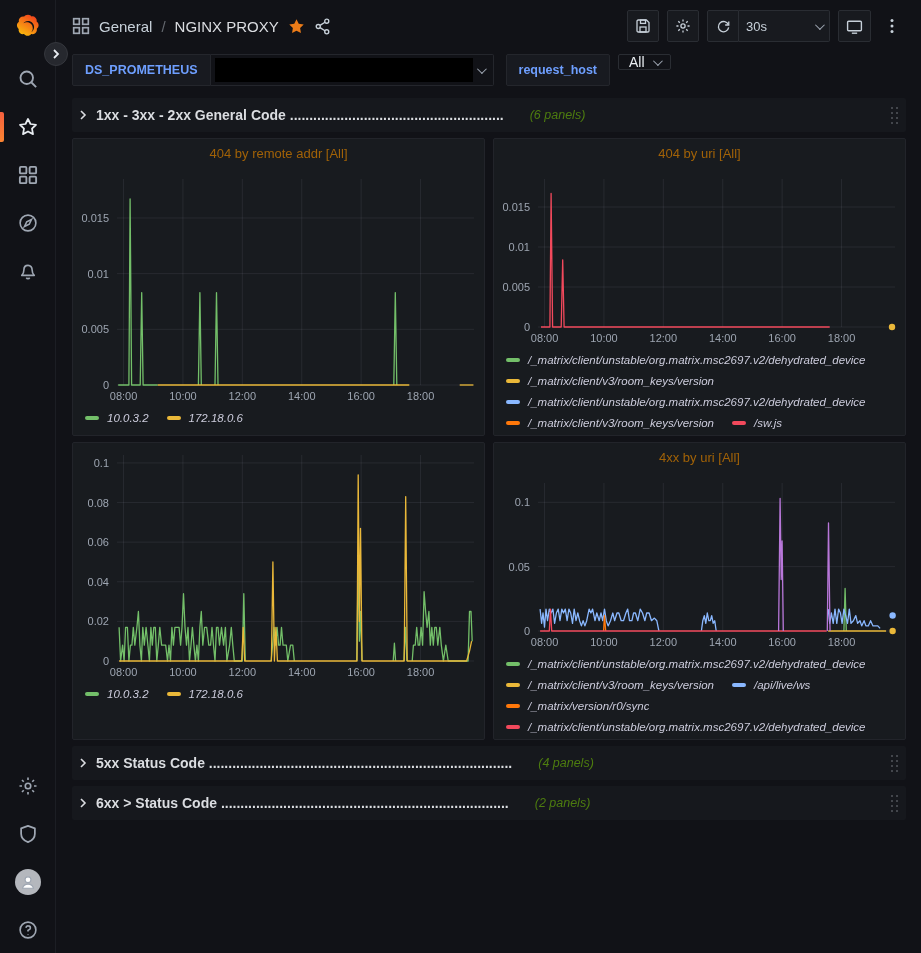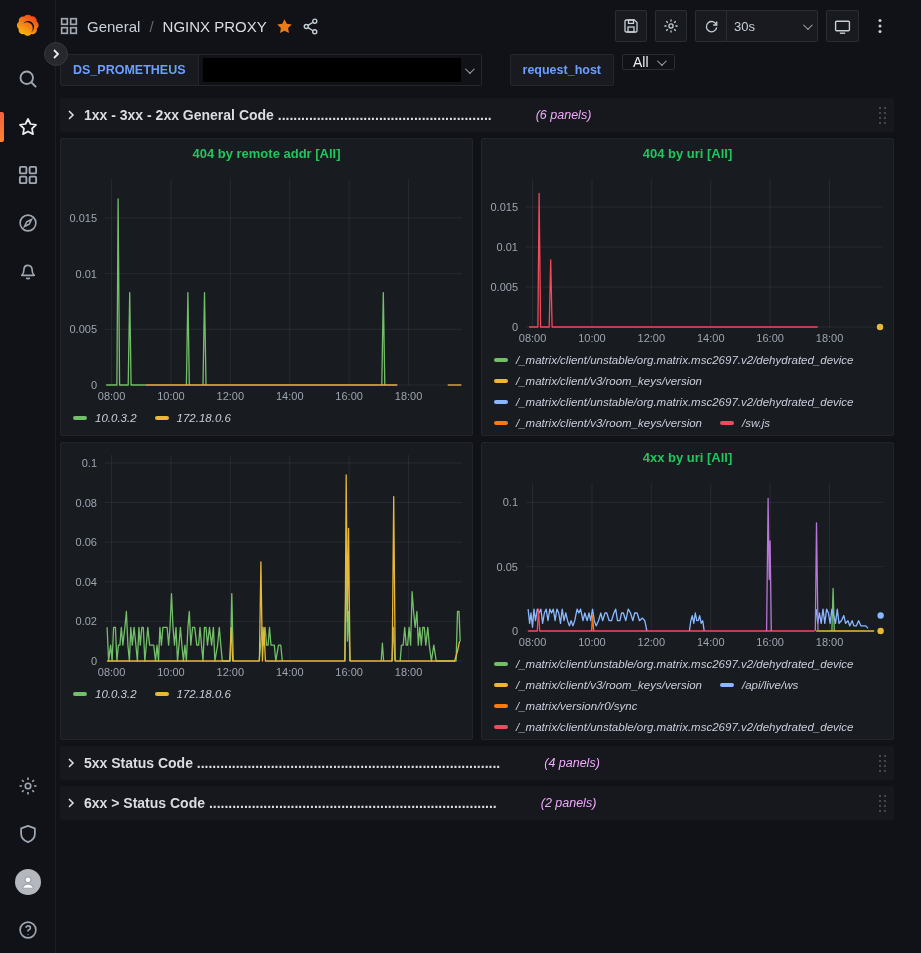--- a/index.html
+++ b/index.html
@@ -12,59 +12,59 @@
   .sb-top { display:flex; flex-direction:column; align-items:center; margin-top:22px; gap:18px; width:100%; }
   .sb-bottom { position:absolute; bottom:8px; left:0; width:100%; display:flex; flex-direction:column; align-items:center; gap:18px; }
   .sb-item { position:relative; width:100%; height:30px; display:flex; align-items:center; justify-content:center; cursor:pointer; }
   .sb-item svg { stroke:#9fa7b3; }
   .sb-item.active:before { content:""; position:absolute; left:0; top:0; width:4px; height:100%; border-radius:0 2px 2px 0; background:linear-gradient(#f55f3e,#fb8532); }
   .sb-item.active svg { stroke:#e9edf2; }
   .avatar-circle { width:26px; height:26px; border-radius:50%; background:#b4b7bd; display:flex; align-items:center; justify-content:center; }
   .expand-btn { position:absolute; left:44px; top:42px; width:24px; height:24px; border-radius:50%; background:#26282e; border:1px solid #35373d; display:flex; align-items:center; justify-content:center; z-index:9; cursor:pointer; }
 
   
-  .main { position:absolute; left:44px; top:0; width:865px; height:953px; }
+  .main { position:absolute; left:56px; top:0; width:865px; height:953px; }
   .nav { display:flex; align-items:center; height:52px; padding:0 16px; }
   .breadcrumb { display:flex; align-items:center; gap:9px; font-size:15px; }
   .bc-section { color:#c7d0d9; cursor:pointer; }
   .bc-sep { color:#64686f; }
   .bc-title { color:#dbdde1; cursor:pointer; }
   .nav-actions { margin-left:auto; display:flex; align-items:center; gap:8px; }
   .tool-btn { height:32px; min-width:32px; padding:0 7px; background:#181a1f; border:1px solid #2a2d33; border-radius:2px; display:flex; align-items:center; justify-content:center; gap:6px; cursor:pointer; color:#c7d0d9; font-size:13px; }
   .tool-group { display:flex; }
   .tool-group .tool-btn:first-child { border-radius:2px 0 0 2px; }
   .tool-group .tool-btn + .tool-btn { border-left:none; border-radius:0 2px 2px 0;gap:48px; }
   .tz { color:#ff780a; font-weight:bold; font-size:11px; }
   .kebab-btn { width:26px; height:32px; display:flex; align-items:center; justify-content:center; cursor:pointer; }
 
   
-  .submenu { display:flex; align-items:center; gap:28px; padding:2px 16px 8px 16px; }
+  .submenu { display:flex; align-items:center; gap:12px; padding:2px 16px 8px 16px; }
   .var-pair { display:flex; }
   .var-label { height:32px; display:flex; align-items:center; padding:0 12px; background:#181a20; border:1px solid #24262c; border-radius:2px 0 0 2px; color:#6e9fff; font-size:12.5px; font-weight:bold; cursor:pointer; }
   .var-value { height:32px; display:flex; align-items:center; background:#111217; border:1px solid #24262c; border-left:none; border-radius:0 2px 2px 0; cursor:pointer; }
   .redacted { width:258px; height:24px; margin:0 4px 0 4px; background:#000; }
   .var-all { height:16px; display:flex; align-items:center; gap:8px; padding:0 10px; border:1px solid #2a2d33; border-radius:2px; color:#e9edf2; font-size:14px; cursor:pointer; }
   .caret { width:7px; height:7px; border-right:1.6px solid #9fa7b3; border-bottom:1.6px solid #9fa7b3; transform:rotate(45deg) translateY(-2px); }
 
   
   .dash { padding:4px 15px 0 16px; }
   .dash-row { display:flex; align-items:center; height:34px; margin-bottom:6px; padding:0 6px 0 6px; border-radius:2px; cursor:pointer; }
   .dash-row.collapsed { background:#16181d; }
   .dash-row .chev { margin-right:8px; display:flex; }
   .row-title { font-size:14px; font-weight:bold; color:#dbdde1; white-space:nowrap; overflow:hidden; }
-  .row-count { margin-left:44px; font-size:12.5px; font-style:italic; color:#f0abfc; white-space:nowrap; }
+  .row-count { margin-left:26px; font-size:12.5px; font-style:italic; color:#4d7c0f; white-space:nowrap; }
   .row-handle { margin-left:auto; display:grid; grid-template-columns:2px 2px; grid-auto-rows:2px; gap:3px; padding-right:2px; }
   .row-handle i { width:2px; height:2px; border-radius:50%; background:#53565c; }
   .dash-row.expanded { height:28px; background:transparent; margin-bottom:8px; }
 
   
   .panel-grid { display:grid; grid-template-columns:413px 413px; gap:6px 8px; margin-bottom:6px; }
   .panel { width:413px; height:298px; background:#181b1f; border:1px solid #22242a; border-radius:2px; display:flex; flex-direction:column; overflow:hidden; }
   .panel-header { height:28px; display:flex; align-items:center; justify-content:center; cursor:pointer; }
-  .panel-title { font-size:13px; font-weight:bold; color:#22c55e; }
+  .panel-title { font-size:13px; font-weight:normal; color:#a16207; }
   .legend { display:flex; flex-wrap:wrap; align-content:flex-start; gap:4px 18px; padding:4px 12px 0 12px; font-size:11.5px; color:#ccccdc;font-style:italic; }
   .legend.clip { height:88px; overflow:hidden; }
   .legend-item { display:flex; align-items:center; gap:8px; white-space:nowrap; overflow:hidden; max-width:100%; cursor:pointer; height:17px; }
   .legend-item .swatch { flex:0 0 14px; width:14px; height:4px; border-radius:2px; }
   svg.chart { display:block; }
 
   text { font-family:"Liberation Sans", sans-serif; }
 </style>
 </head>
 <body>

